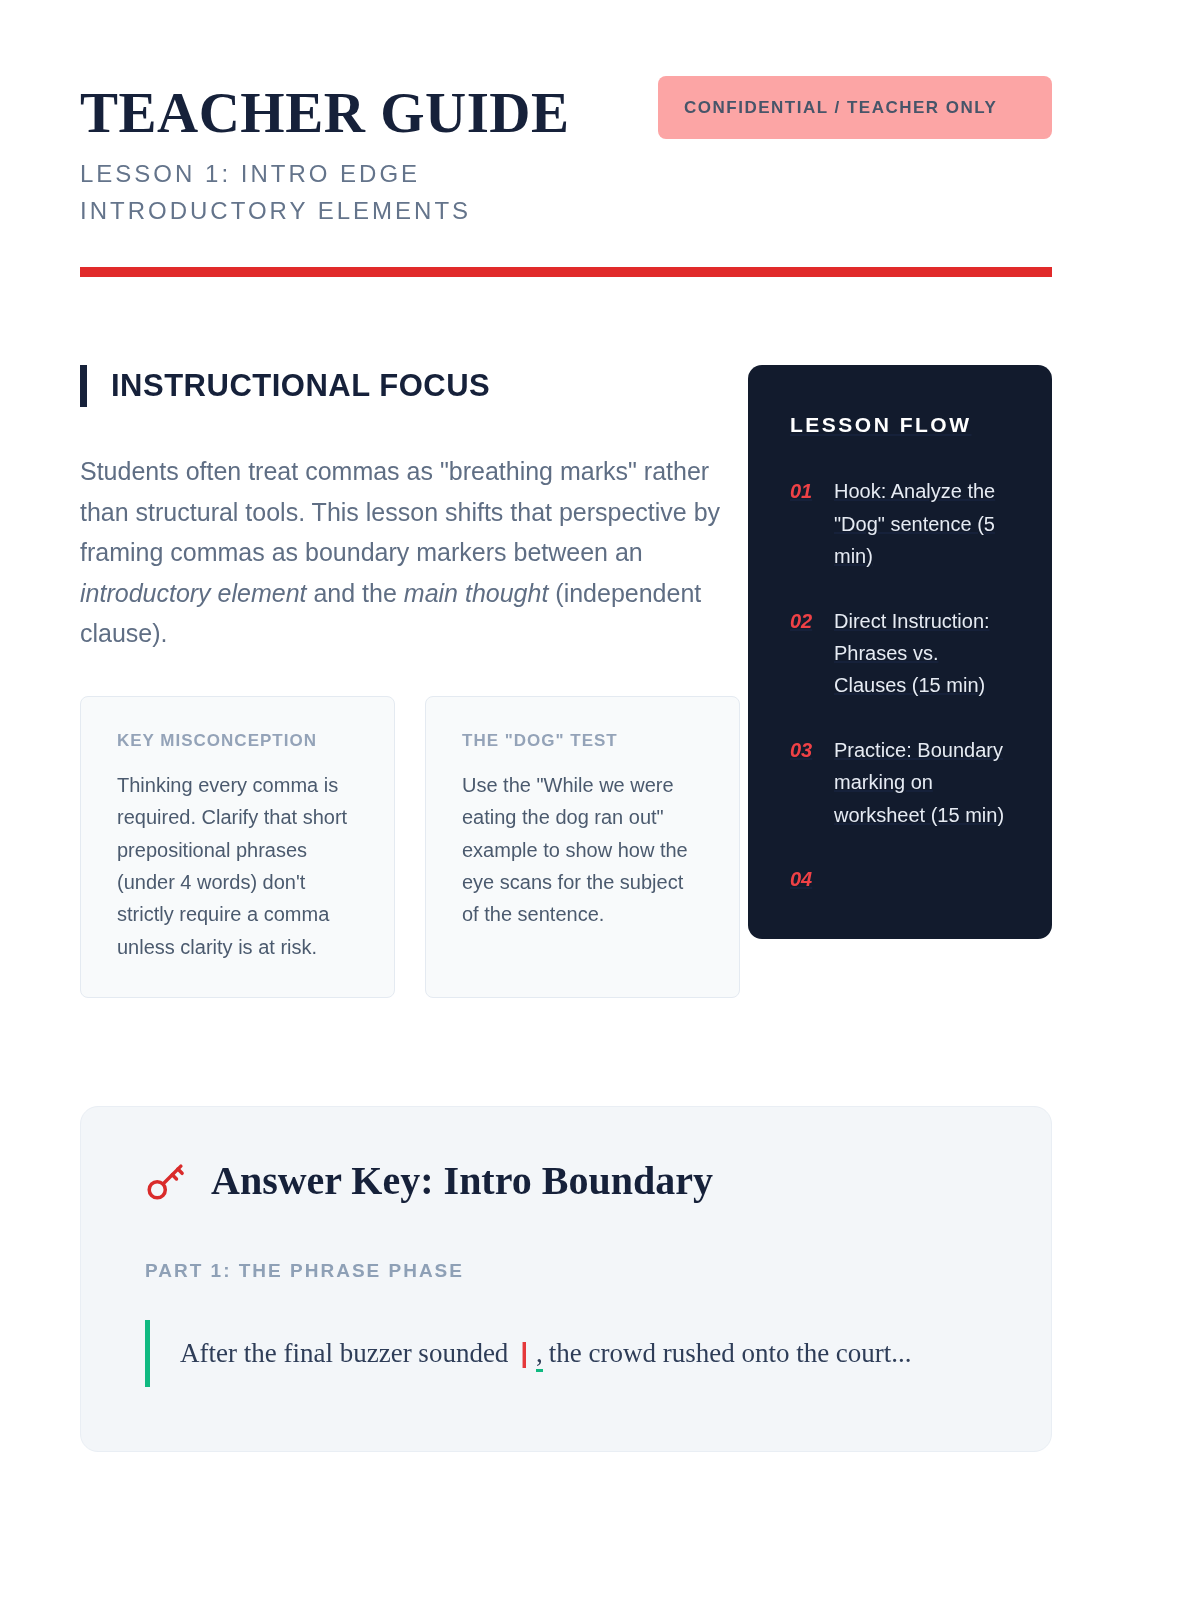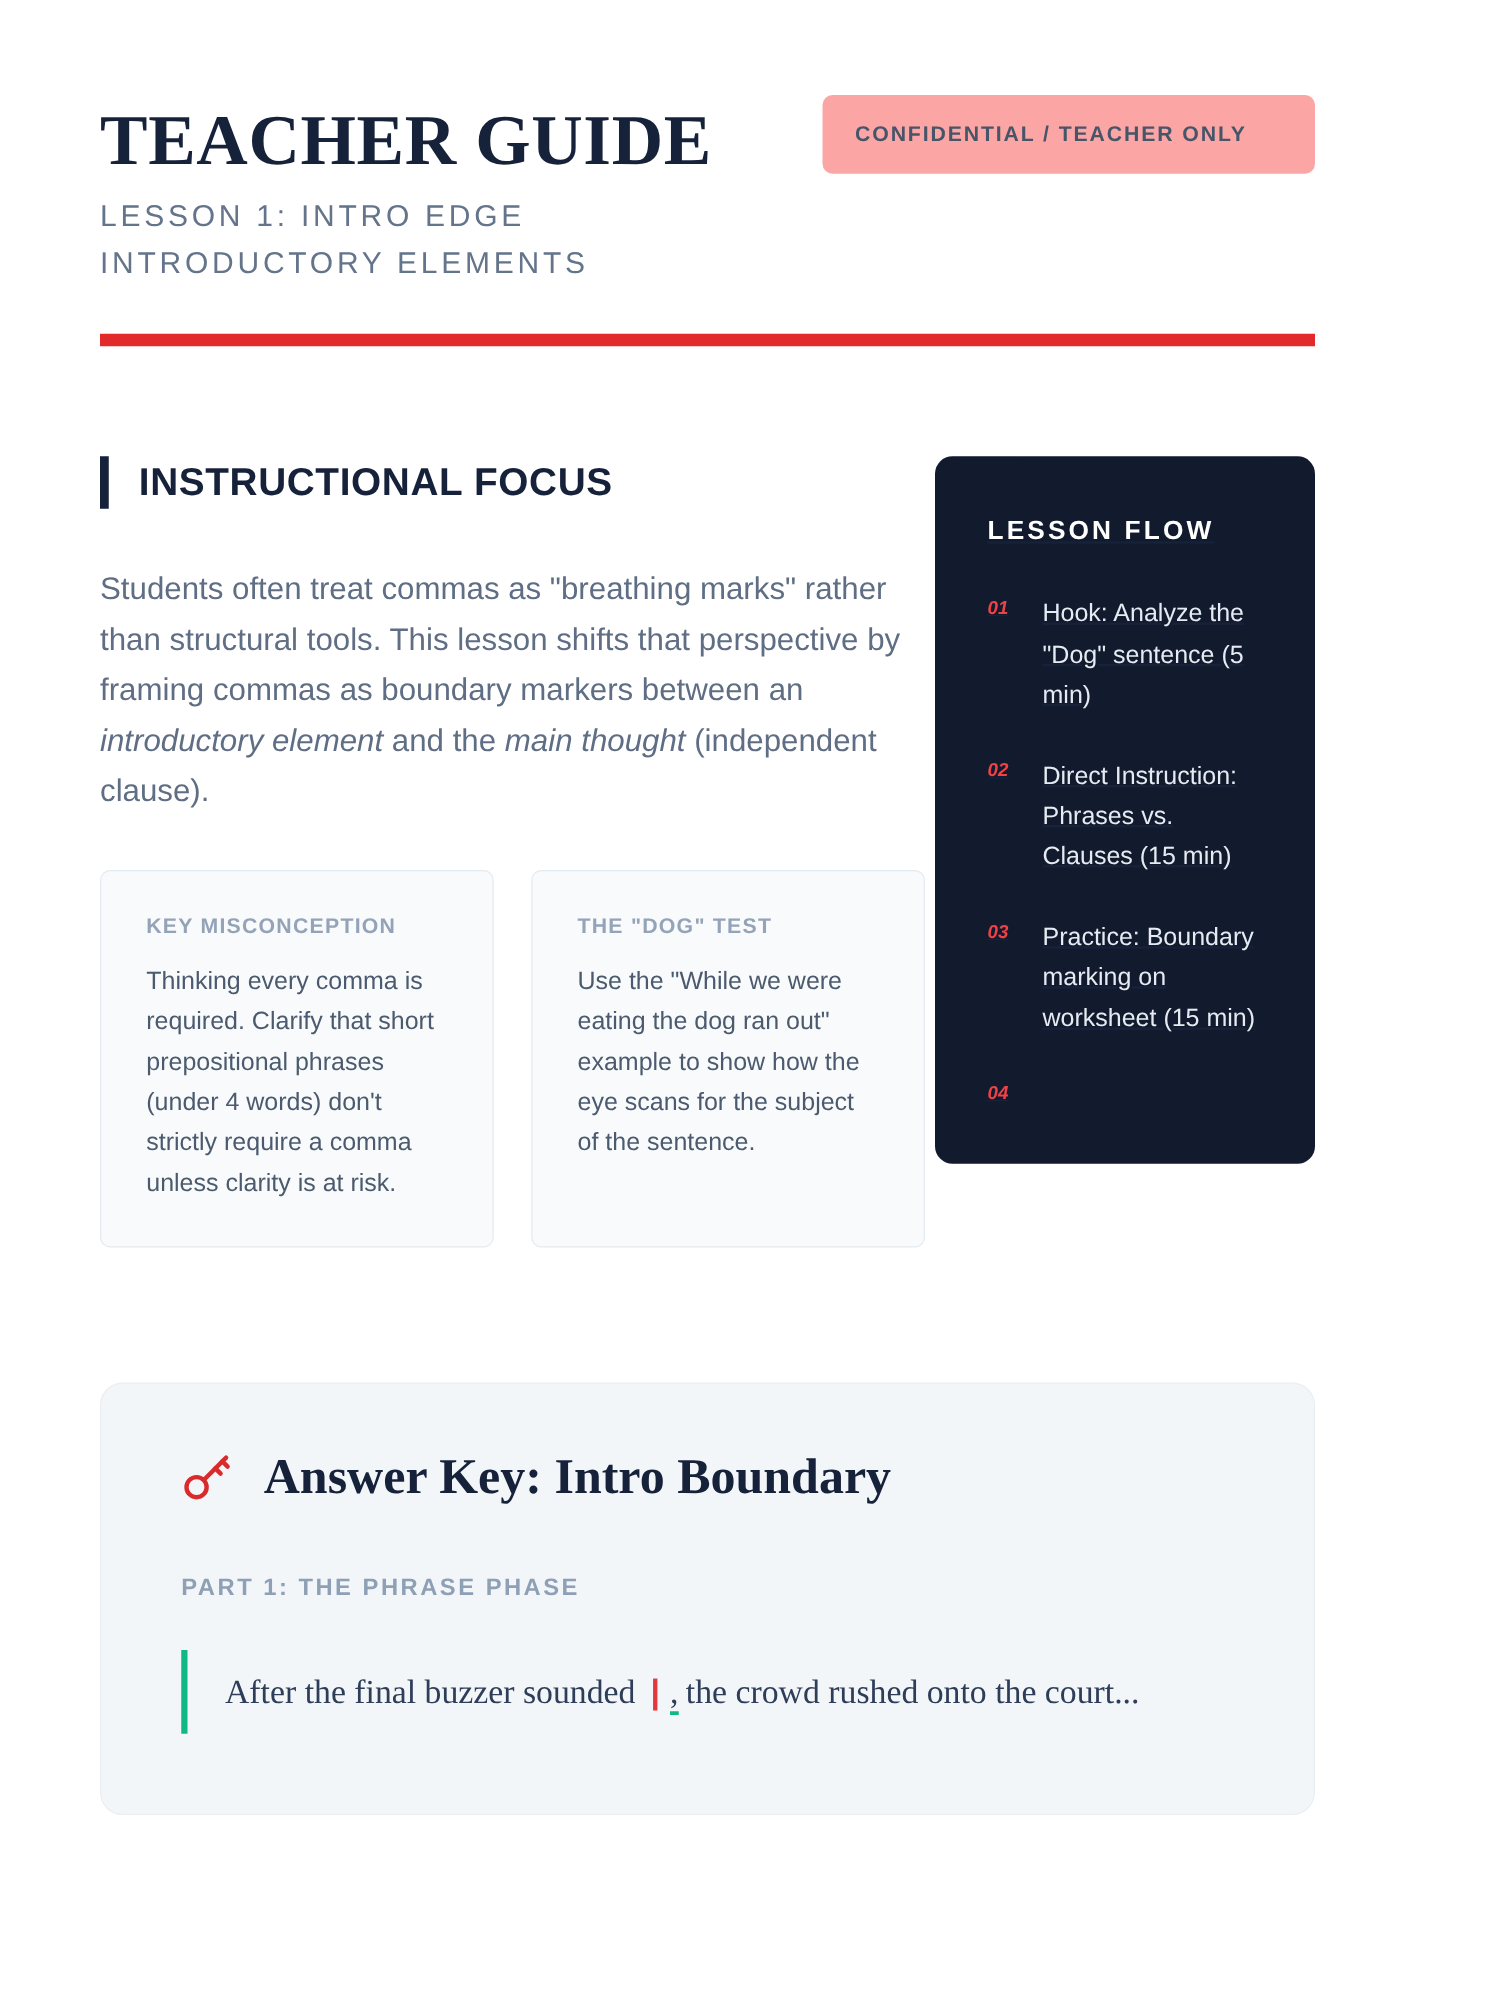--- a/index.html
+++ b/index.html
@@ -104,21 +104,21 @@
     font-weight: 700;
     letter-spacing: 2.5px;
     margin-bottom: 38px;
   }
   .lf-item { display: flex; margin-bottom: 32px; }
   .lf-item:last-child { margin-bottom: 0; }
   .lf-num {
     color: #ef4146;
     font-weight: 700;
     font-style: italic;
-    font-size: 15px;
+    font-size: 20px;
     width: 44px;
     flex: 0 0 auto;
     line-height: 1.62;
   }
   .lf-text {
     color: #e6ebf3;
     font-size: 20px;
     line-height: 1.62;
   }
 

